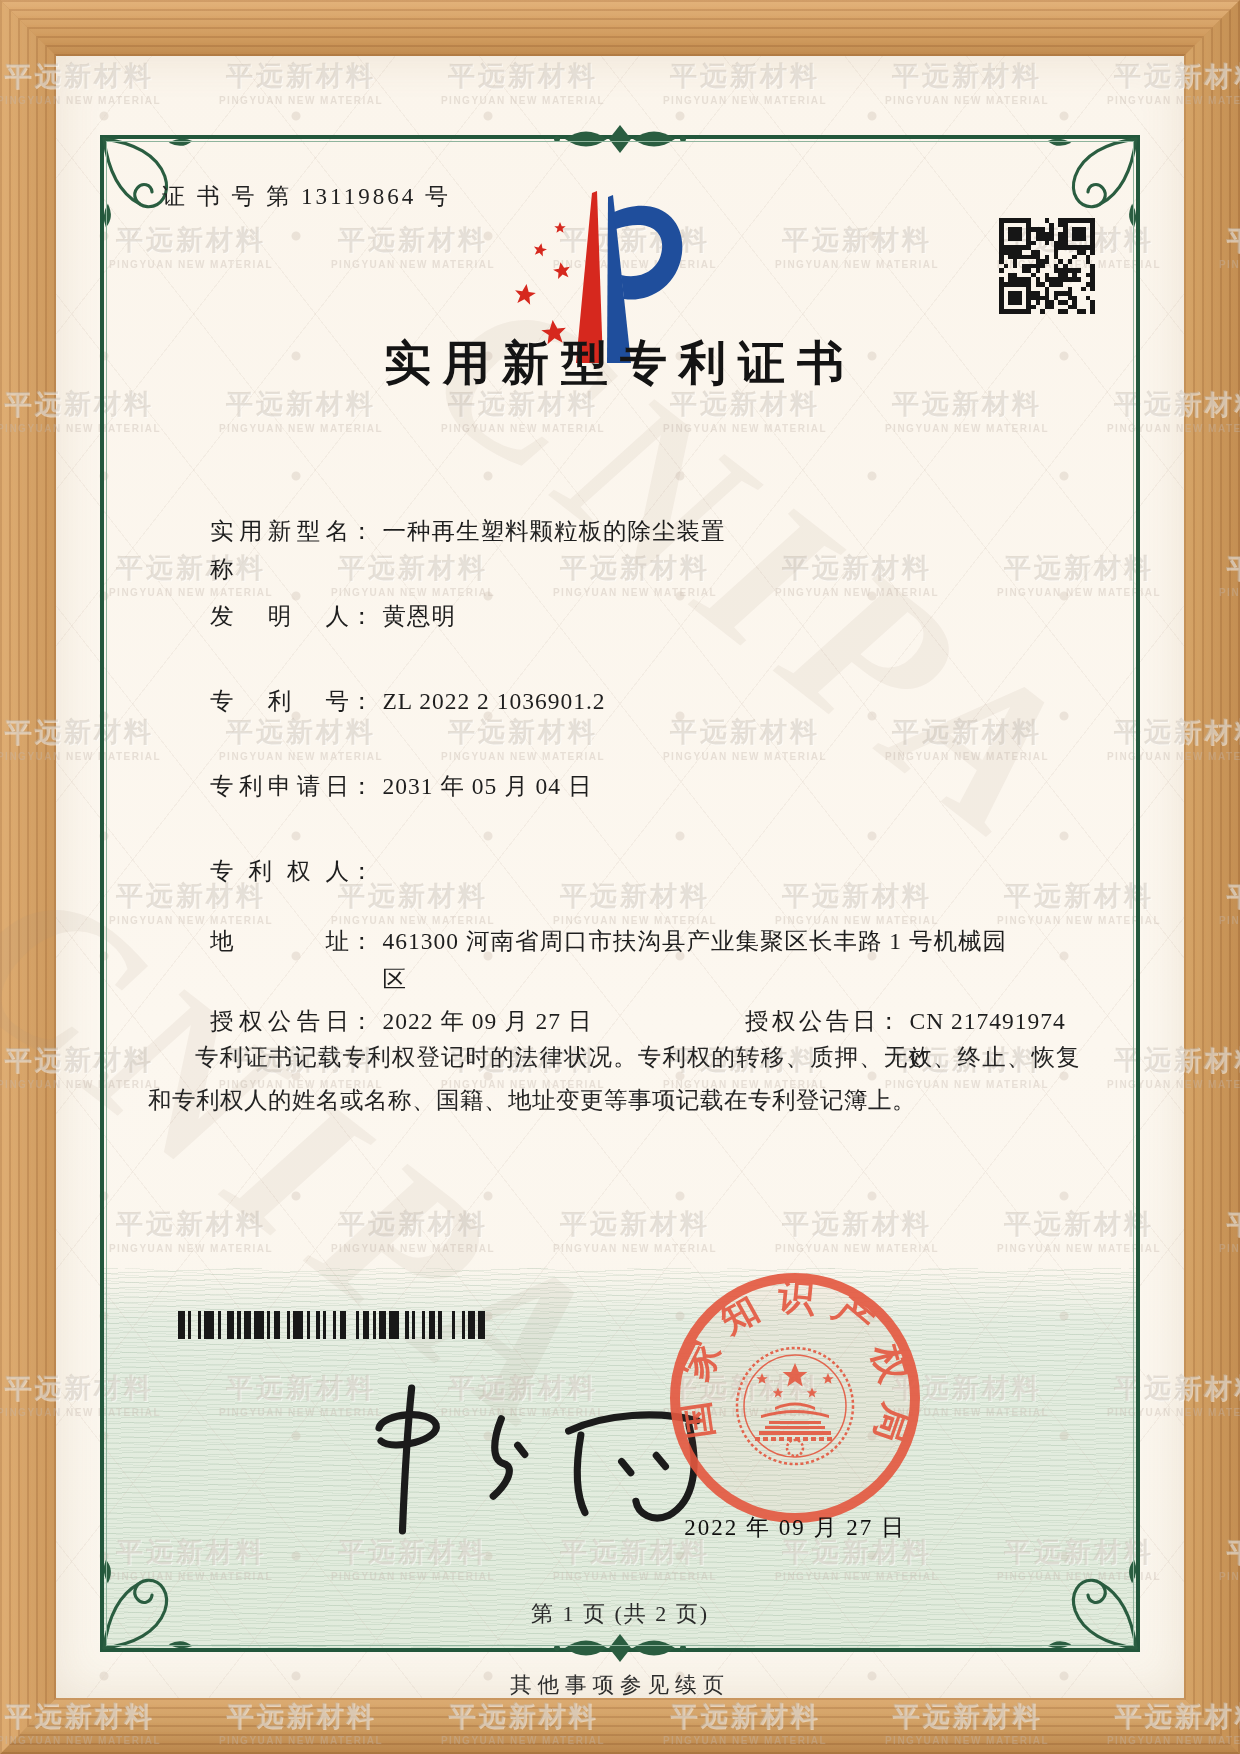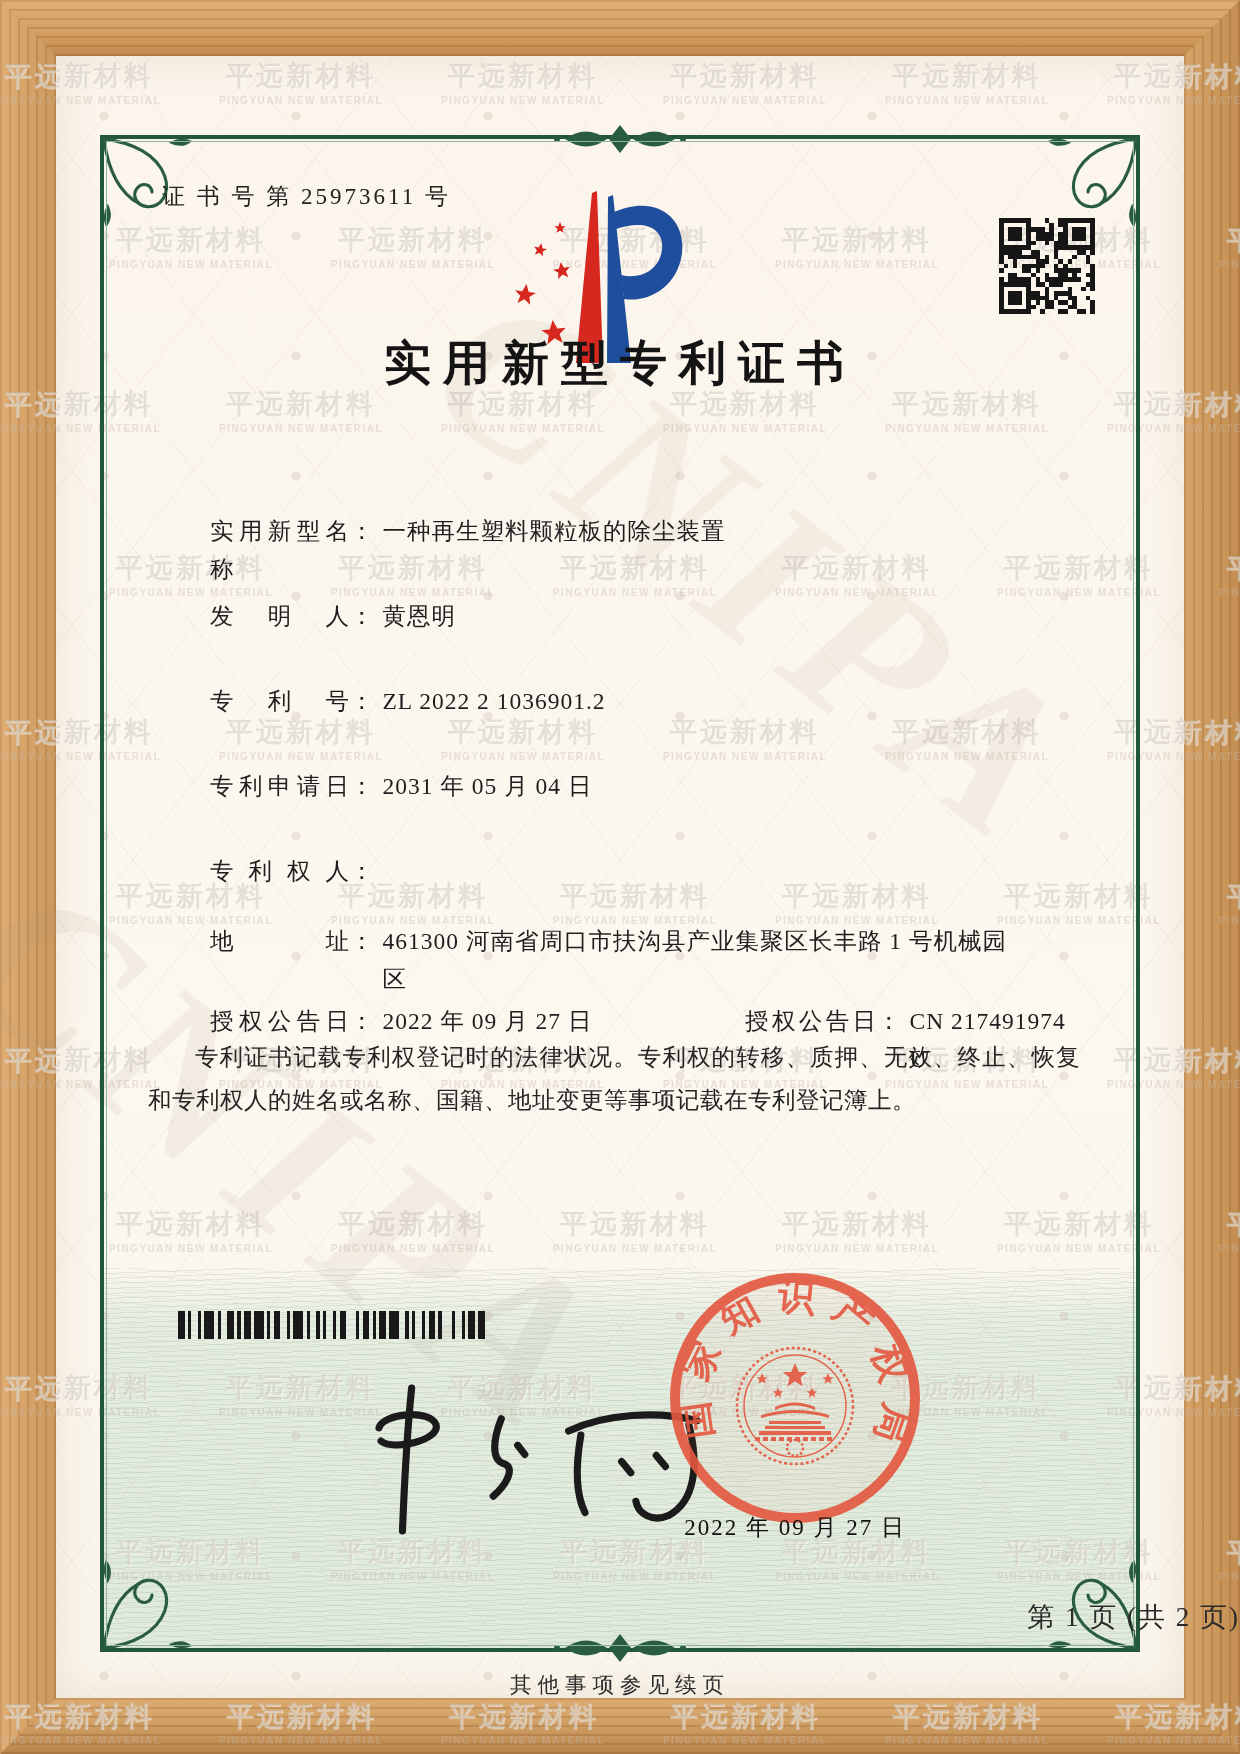--- a/index.html
+++ b/index.html
@@ -82,21 +82,21 @@
     color:#242424;text-align:justify;letter-spacing:.5px;}
   .paras p{margin:0;text-indent:2em;}
   .barcode{position:absolute;left:178px;top:1311px;height:28px;display:flex;align-items:stretch;}
   .barcode .bar{background:#181818;}
   .director{position:absolute;left:181px;top:1420px;font-family:"Liberation Sans","DejaVu Sans",sans-serif;
     font-size:27px;letter-spacing:9px;line-height:53px;color:#1c1c1c;}
   .signature{position:absolute;left:352px;top:1382px;width:368px;height:158px;}
   .seal{position:absolute;left:660px;top:1258px;width:270px;height:280px;opacity:.9;}
   .seal-date{position:absolute;left:652px;top:1512px;width:286px;text-align:center;font-size:23px;
     letter-spacing:2px;color:#101010;}
-  .page-footer{position:absolute;left:0;right:0;top:1599px;text-align:right;font-size:27px;
+  .page-footer{position:absolute;left:0;right:0;top:1599px;text-align:center;font-size:22px;
     letter-spacing:2px;color:#2a2a2a;}
   .cont-note{position:absolute;left:0;right:0;top:1670px;text-align:center;font-size:21.5px;
     letter-spacing:6px;color:#2d2d2d;}
 </style>
 </head>
 <body>
 
 <div class="page">
 
   <div class="wood wood-top"></div>
@@ -413,21 +413,21 @@
       <path d="M75,4 L86,18 L75,32 L64,18 Z"></path>
       <path d="M62,18 C48,8 34,8 20,18 C34,28 48,28 62,18 Z"></path>
       <path d="M88,18 C102,8 116,8 130,18 C116,28 102,28 88,18 Z"></path>
       <circle cx="12" cy="18" r="3"></circle>
         <circle cx="138" cy="18" r="3"></circle>
     </svg>
   </div>
 
   <div class="content">
 
-    <div class="cert-no">证 书 号 第 25973611 号</div>
+    <div class="cert-no">证 书 号 第 13119864 号</div>
 
     <svg class="logo" viewBox="0 0 200 185">
       <g fill="#d6281e">
         <path transform="translate(60,45) scale(6)" d="M0,-1 L0.294,-0.309 L0.951,-0.309 L0.42,0.118 L0.588,0.809 L0,0.4 L-0.588,0.809 L-0.42,0.118 L-0.951,-0.309 L-0.294,-0.309 Z"></path>
         <path transform="translate(40,67) scale(7) rotate(12)" d="M0,-1 L0.294,-0.309 L0.951,-0.309 L0.42,0.118 L0.588,0.809 L0,0.4 L-0.588,0.809 L-0.42,0.118 L-0.951,-0.309 L-0.294,-0.309 Z"></path>
         <path transform="translate(62,88) scale(9) rotate(-10)" d="M0,-1 L0.294,-0.309 L0.951,-0.309 L0.42,0.118 L0.588,0.809 L0,0.4 L-0.588,0.809 L-0.42,0.118 L-0.951,-0.309 L-0.294,-0.309 Z"></path>
         <path transform="translate(25,112) scale(11) rotate(8)" d="M0,-1 L0.294,-0.309 L0.951,-0.309 L0.42,0.118 L0.588,0.809 L0,0.4 L-0.588,0.809 L-0.42,0.118 L-0.951,-0.309 L-0.294,-0.309 Z"></path>
         <path transform="translate(54,150) scale(13) rotate(-6)" d="M0,-1 L0.294,-0.309 L0.951,-0.309 L0.42,0.118 L0.588,0.809 L0,0.4 L-0.588,0.809 L-0.42,0.118 L-0.951,-0.309 L-0.294,-0.309 Z"></path>
         <polygon points="92,10 97,8 103,180 76,180"></polygon>
       </g>

